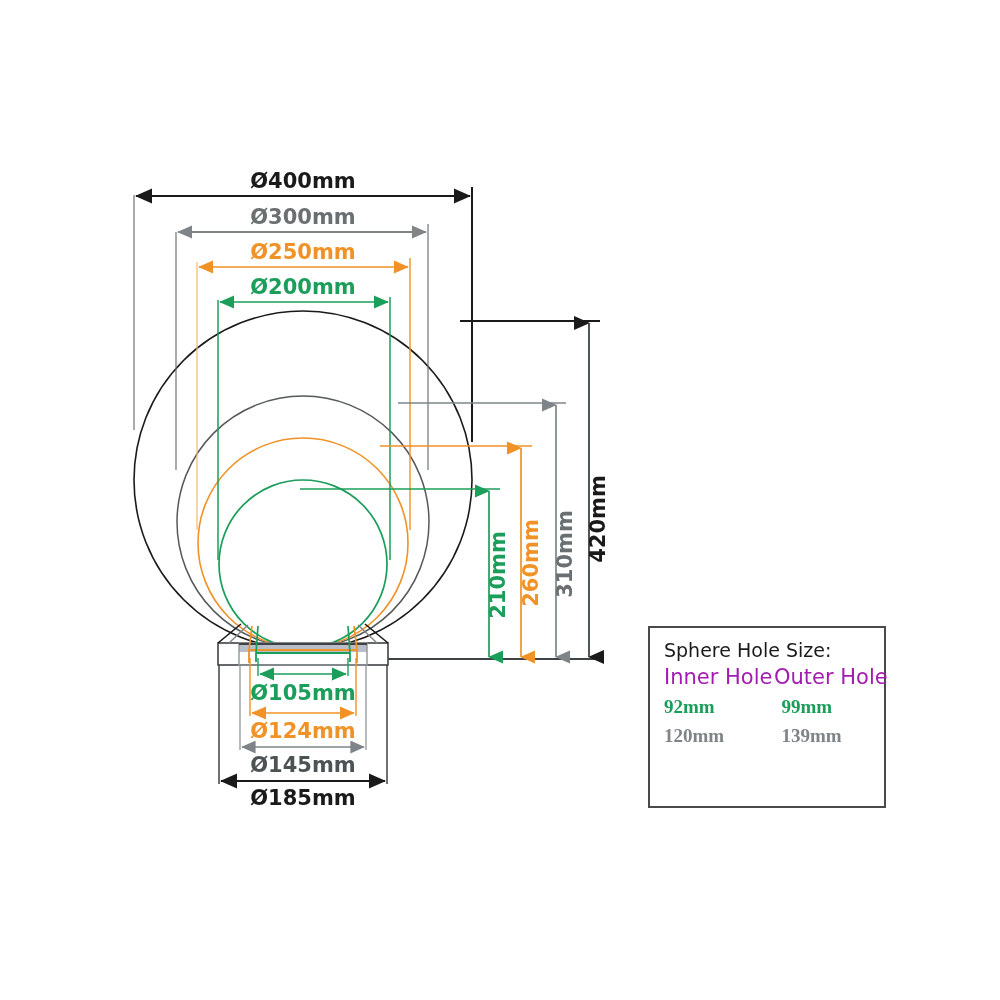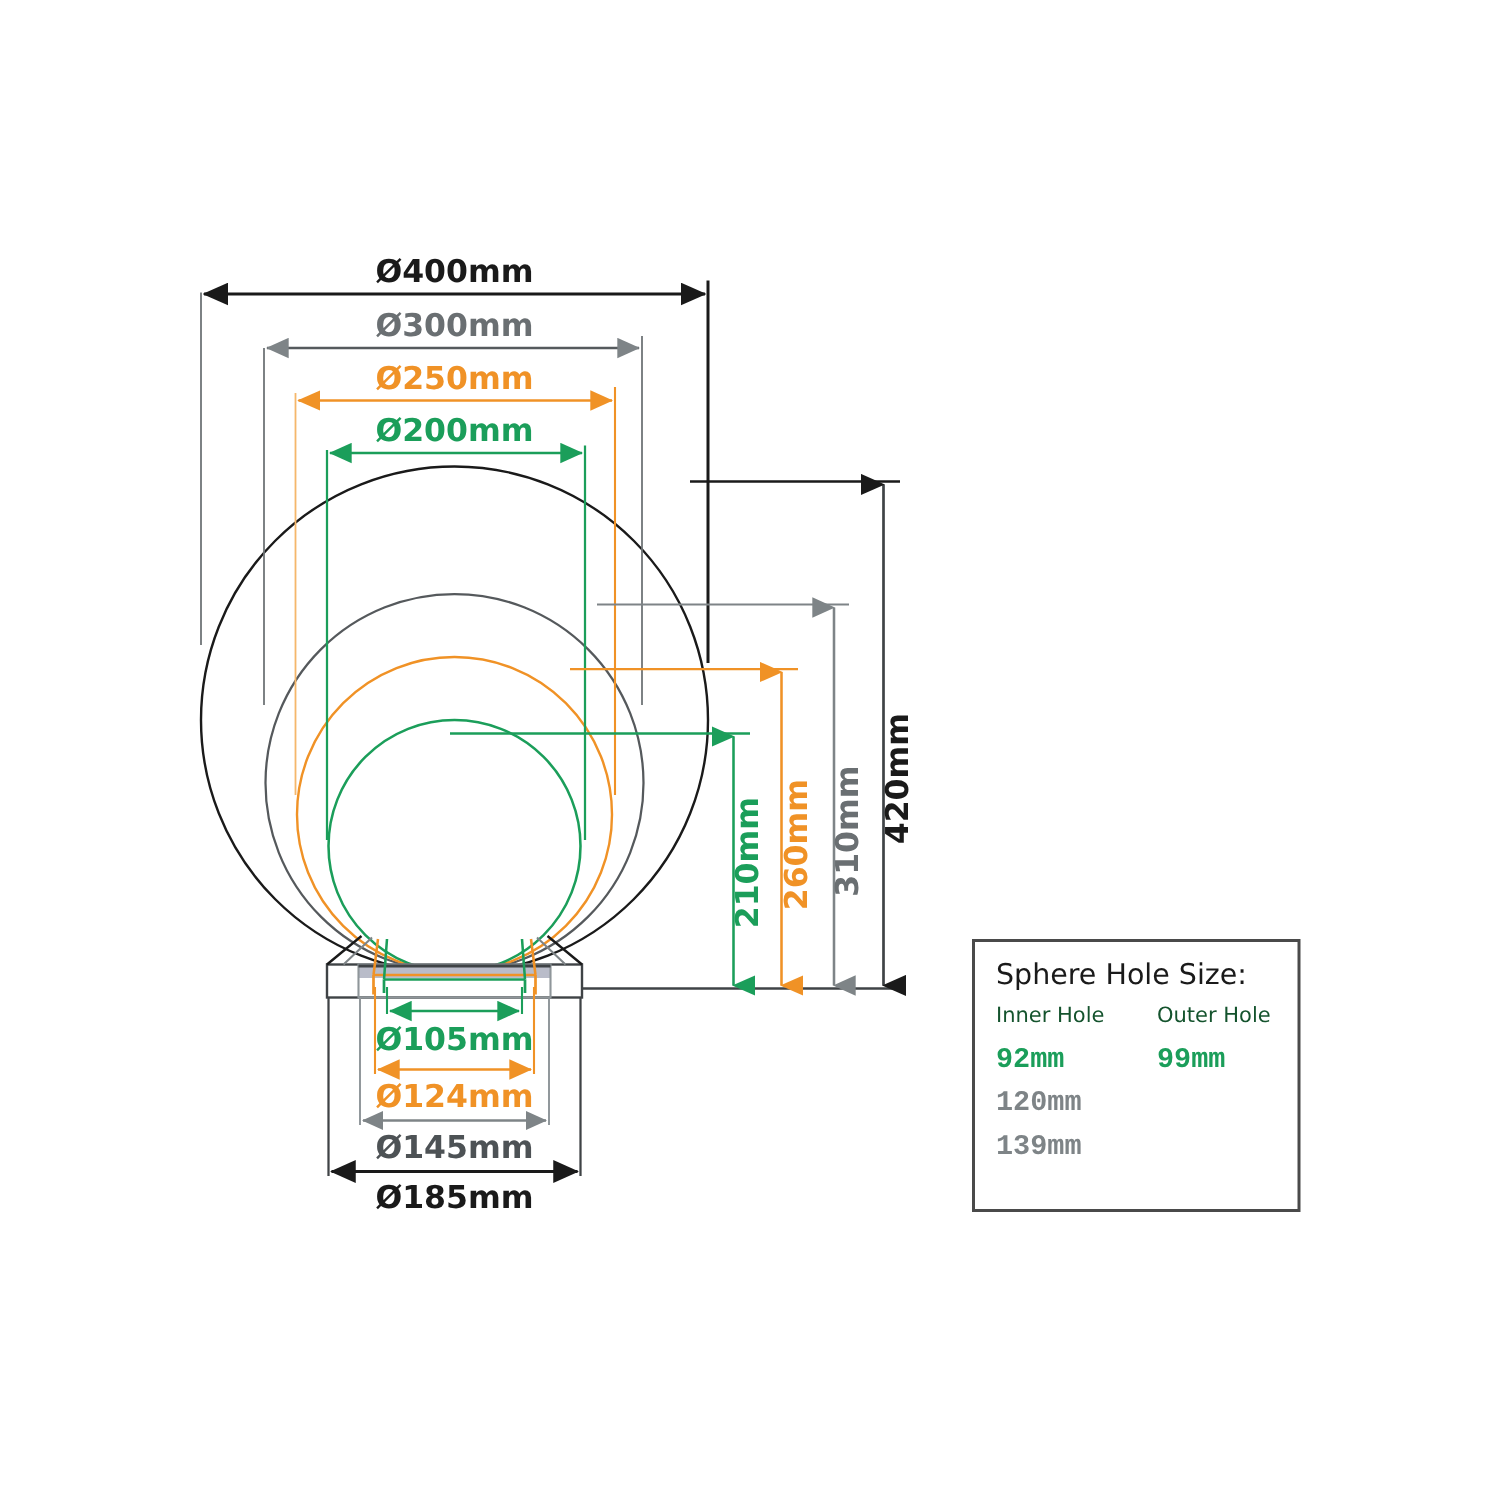--- a/index.html
+++ b/index.html
@@ -32,21 +32,21 @@
   .dimtext {
     font-family: "DejaVu Sans", sans-serif;
     font-weight: bold;
     font-size: 21px;
   }
   
   #legend {
     position: absolute;
     left: 648px;
     top: 626px;
-    width: 219px;
+    width: 238px;
     height: 182px;
     border: 2px solid #4a4a4a;
     background: #ffffff;
     box-sizing: border-box;
     padding: 9px 0 0 14px;
   }
   #legend .ltitle {
     font-family: "DejaVu Sans", sans-serif;
     font-size: 19px;
     color: #1a1a1a;
@@ -56,25 +56,25 @@
   #legend .lheadrow,
   #legend .lrow {
     display: flex;
     line-height: 29px;
     white-space: nowrap;
   }
   #legend .c1 { width: 126px; }
   #legend .c2 { width: 110px; }
   #legend .lheadrow span {
     font-family: "DejaVu Sans", sans-serif;
-    font-size: 14px;
-    color: #14532d;
+    font-size: 21px;
+    color: #a21caf;
   }
   #legend .lrow span {
-    font-family: Liberation Mono, monospace;
+    font-family: Liberation Serif, serif;
     font-size: 19px;
     font-weight: bold;
   }
 </style>
 </head>
 <body>
 
 <div id="stage">
 
   <svg id="drawing" viewBox="0 0 1000 1000">
@@ -235,19 +235,19 @@
   <div id="legend">
     <div class="ltitle">Sphere Hole Size:</div>
     <div class="lheadrow">
       <span class="c1">Inner Hole</span>
       <span class="c2">Outer Hole</span>
     </div>
     <div class="lrow" style="color: rgb(27, 158, 90);">
       <span class="c1">92mm</span>
       <span class="c2">99mm</span>
     </div>
-    <div class="lrow" style="color: rgb(126, 132, 135); flex-direction: column;">
+    <div class="lrow" style="color: rgb(126, 132, 135);">
       <span class="c1">120mm</span>
       <span class="c2">139mm</span>
     </div>
   </div>
 
 </div>
 
 </body></html>

